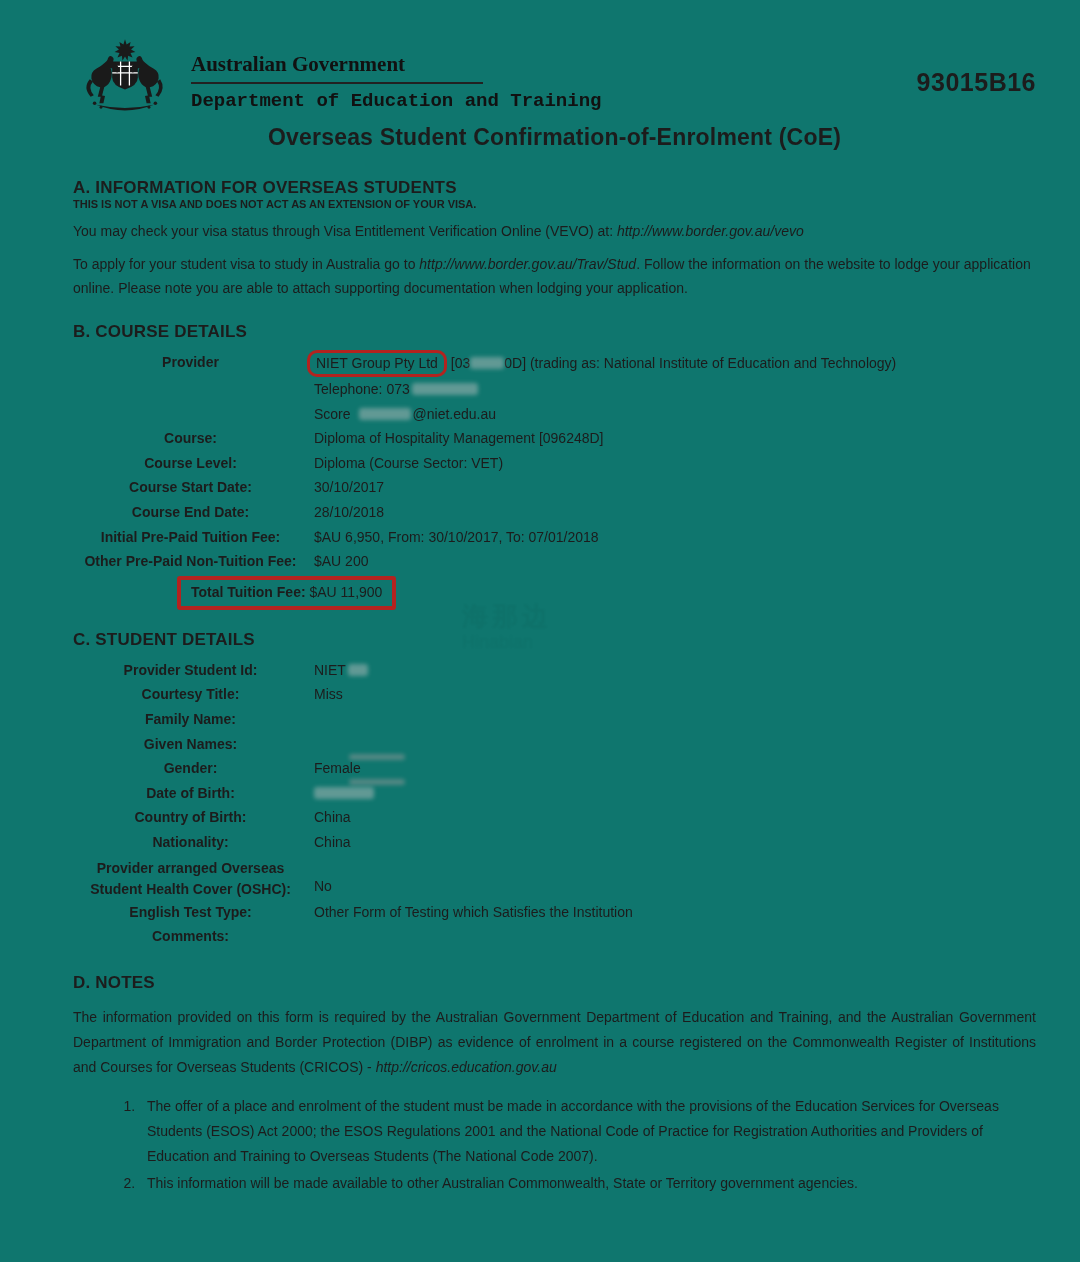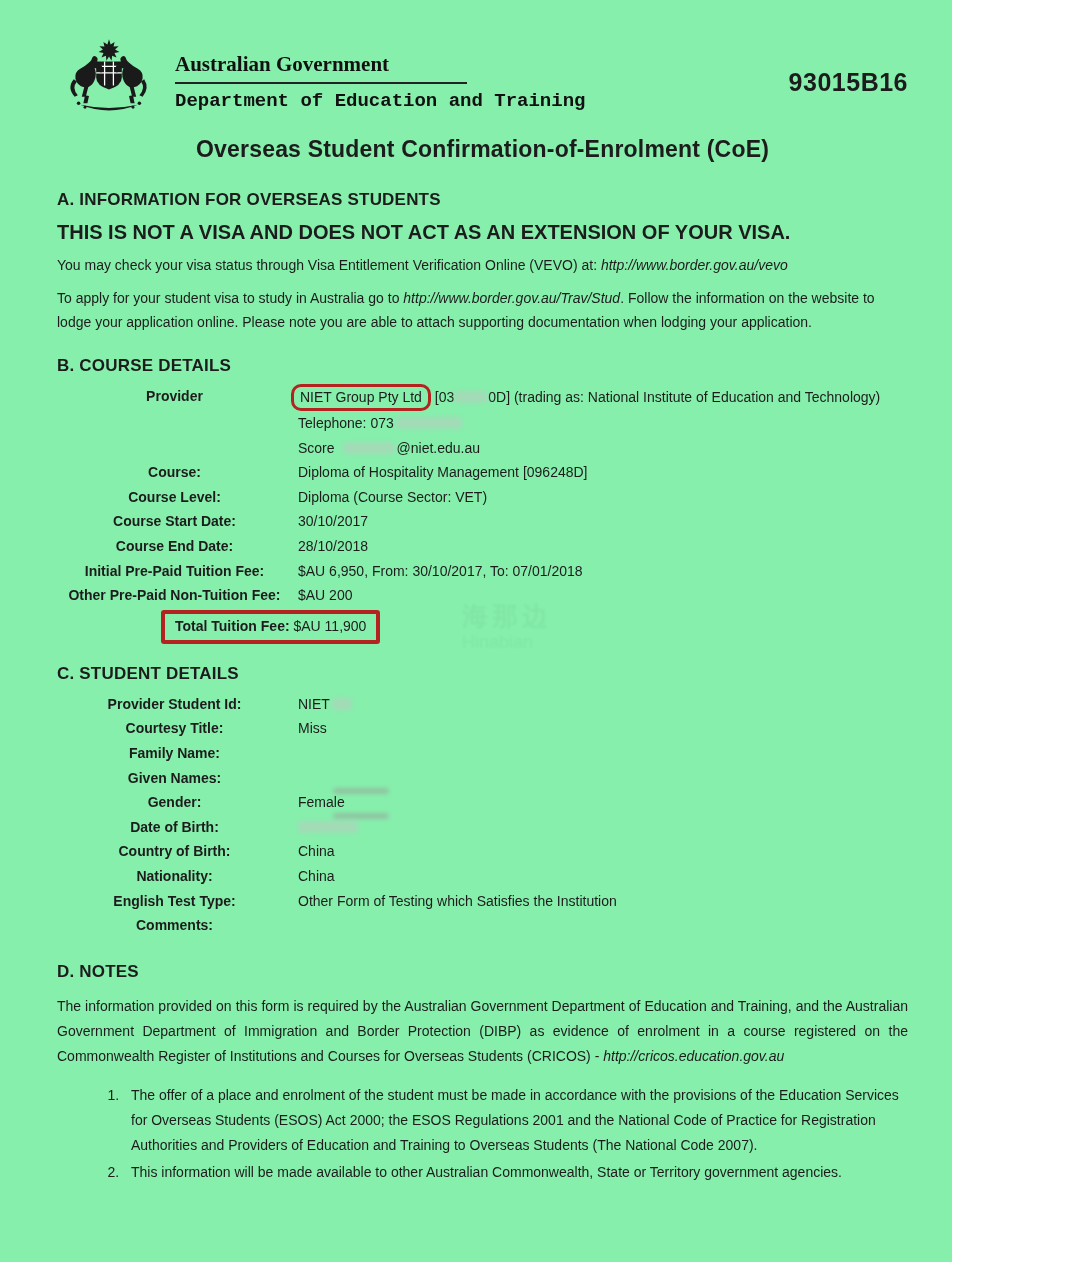--- a/index.html
+++ b/index.html
@@ -1,23 +1,24 @@
 <!DOCTYPE html>
 <html><head>
 <meta charset="utf-8">
 <style>
   * { margin:0; padding:0; box-sizing:border-box; }
   html,body { background:#ffffff; }
   .page {
     position:relative;
-    width:952px; height:1262px;
-    background:#86efac;
+    width:1080px; height:1262px;
+    background:#0f766e;
     font-family:"Liberation Sans", sans-serif;
     color:#1c1c1c;
     overflow:hidden;
+    padding-left:16px;
   }
   .content { padding:36px 44px 0 57px; }
 
   
   .header { display:flex; align-items:flex-start; }
   .crest { width:104px; height:80px; flex:0 0 auto; }
   .gov-text { margin-left:14px; padding-top:16px; }
   .gov-name {
     font-family:"Liberation Serif", serif;
     font-weight:bold; font-size:21px; color:#111;
@@ -28,27 +29,27 @@
     font-weight:bold; font-size:19px; color:#111;
   }
   .doc-number {
     margin-left:auto; padding-top:32px;
     font-size:25px; font-weight:bold; letter-spacing:0.5px;
   }
 
   
   .doc-title {
     text-align:center; font-size:23px; font-weight:bold;
-    margin-top:20px; letter-spacing:0.2px;
+    margin-top:8px; letter-spacing:0.2px;
   }
 
   
   .sec-heading { font-size:17px; font-weight:bold; letter-spacing:0.2px; }
   .sec-a { margin-top:27px; }
-  .warning-line { font-weight:bold; font-size:20px; margin-top:11px; }
+  .warning-line { font-weight:bold; font-size:11px; }
   .body-line { font-size:14px; line-height:24px; margin-top:9px; }
   .body-par  { font-size:14px; line-height:24px; margin-top:9px; max-width:985px; }
   .u-italic { font-style:italic; }
 
   .sec-b { margin-top:22px; }
   .sec-c { margin-top:20px; }
 
   .rows { margin-top:8px; }
   .row { display:flex; line-height:24.6px; font-size:14px; position:relative; }
   .row .lbl { width:235px; text-align:center; font-weight:bold; flex:0 0 auto; }
@@ -230,20 +231,27 @@
           <div class="val"><span class="redact" style="width:60px"></span></div>
         </div>
         <div class="row">
           <div class="lbl">Country of Birth:</div>
           <div class="val">China</div>
         </div>
         <div class="row">
           <div class="lbl">Nationality:</div>
           <div class="val">China</div>
         </div>
+        <div class="row two-line">
+          <div class="lbl">
+            <div class="lbl-line">Provider arranged Overseas</div>
+            <div class="lbl-line">Student Health Cover (OSHC):</div>
+          </div>
+          <div class="val">No</div>
+        </div>
         <div class="row">
           <div class="lbl">English Test Type:</div>
           <div class="val">Other Form of Testing which Satisfies the Institution</div>
         </div>
         <div class="row">
           <div class="lbl">Comments:</div>
           <div class="val"></div>
         </div>
       </div>
     </div>

